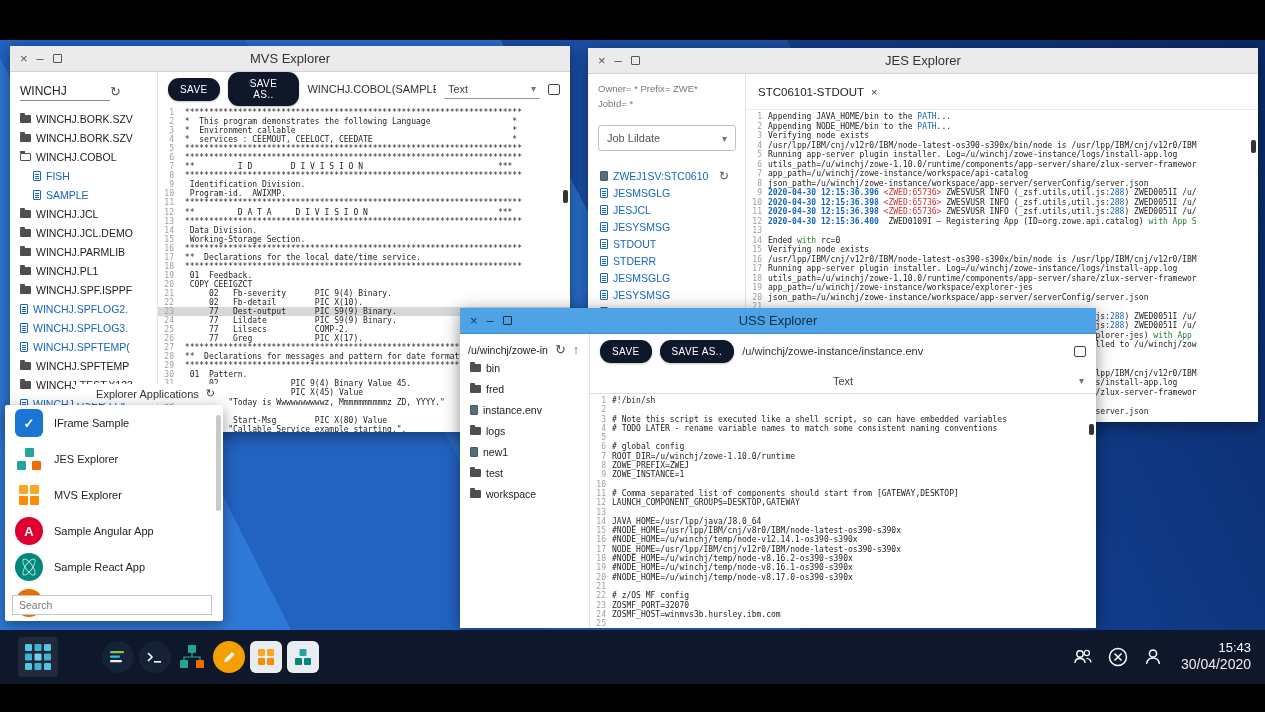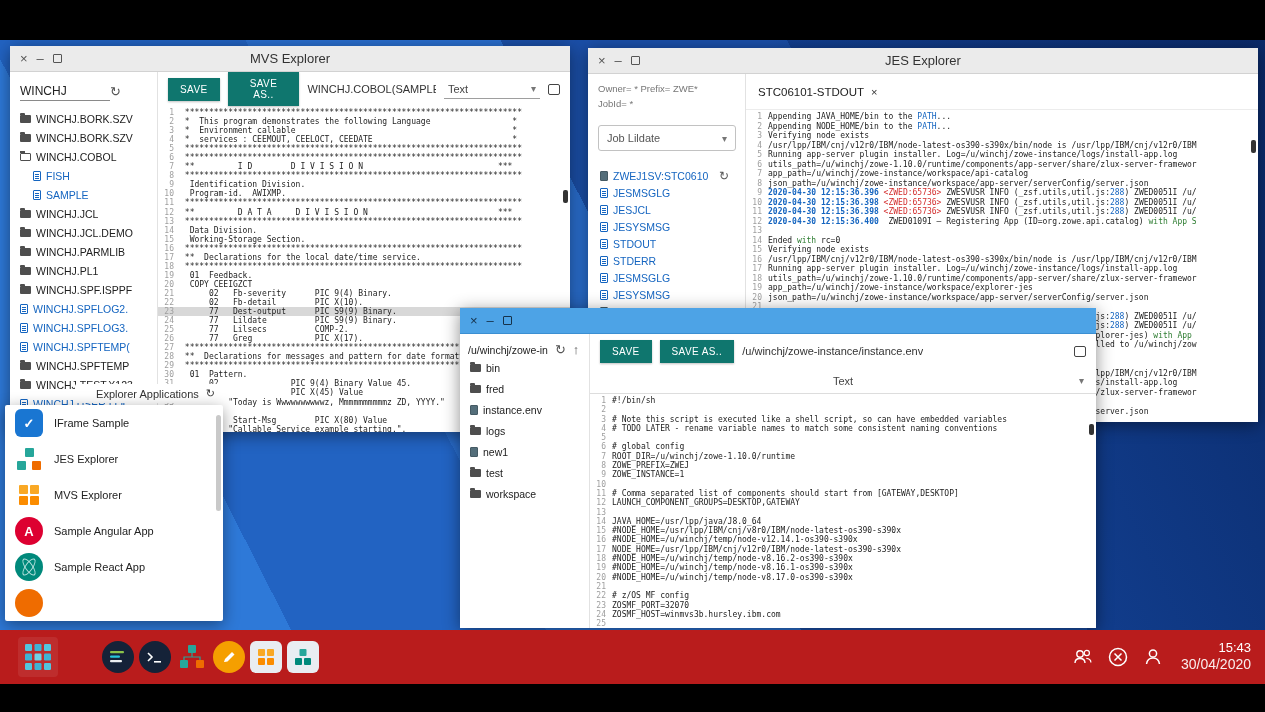--- a/index.html
+++ b/index.html
@@ -37,21 +37,21 @@
 .ico.folder{width:11px;height:8px;background:#4e4e4e;border-radius:1px;margin-top:1px}
 .ico.folder::before{content:"";position:absolute;top:-2px;left:0;width:5px;height:2px;background:#4e4e4e;border-radius:1px 1px 0 0}
 .ico.folder-open{width:11px;height:8px;border:1px solid #4e4e4e;background:#fff;border-radius:1px;margin-top:1px}
 .ico.folder-open::before{content:"";position:absolute;top:-3px;left:-1px;width:5px;height:2px;background:#4e4e4e}
 .ico.doc-blue{width:8px;height:10px;border:1px solid #1565c0;border-radius:1px;background:#fff}
 .ico.doc-blue::after{content:"";position:absolute;left:1px;top:2px;width:4px;height:1px;background:#1565c0;box-shadow:0 2px 0 #1565c0,0 4px 0 #1565c0}
 .ico.doc-dark{width:8px;height:10px;border:1px solid #455a64;background:#546e7a;border-radius:1px}
 
 .main-col{flex:1;display:flex;flex-direction:column;min-width:0;position:relative}
 .ed-toolbar{height:34px;display:flex;align-items:center;gap:8px;padding:0 10px;flex:0 0 auto}
-.btn-blue{background:#0f766e;color:#fff;border:none;border-radius:0;font-size:10px;padding:6px 12px;font-family:inherit;letter-spacing:.4px;box-shadow:0 1px 2px rgba(0,0,0,.25);cursor:pointer}
+.btn-blue{background:#0f172a;color:#fff;border:none;border-radius:11px;font-size:10px;padding:6px 12px;font-family:inherit;letter-spacing:.4px;box-shadow:0 1px 2px rgba(0,0,0,.25);cursor:pointer}
 .fname{font-size:11px;color:#333;white-space:nowrap;overflow:hidden}
 .mode-dd{margin-left:auto;display:flex;align-items:center;justify-content:space-between;border-bottom:1px solid #9e9e9e;padding:3px 4px;font-size:11px;color:#444;min-width:96px;cursor:pointer}
 .caret{color:#777;font-size:10px}
 .popout{width:12px;height:11px;border:1.5px solid #444;border-radius:2px;flex:0 0 auto;cursor:pointer}
 
 .editor{flex:1;overflow:hidden;font-family:"DejaVu Sans Mono",monospace;font-size:8px;color:#222;padding-top:2px}
 .crow{display:flex;line-height:9.05px;height:9.05px;white-space:pre}
 .crow.sel{background:#d8d8d8}
 .ln{width:22px;text-align:right;color:#9e9e9e;flex:0 0 auto;padding-right:6px}
 .ct{white-space:pre;overflow:hidden}
@@ -95,21 +95,21 @@
 .app-icon.mvs-app::before{content:"";position:absolute;top:4px;left:4px;width:9px;height:9px;background:#f9a825;border-radius:1px;box-shadow:11px 0 0 #f9a825,0 11px 0 #fb8c00,11px 11px 0 #fb8c00}
 .app-icon.angular-app{background:#dd0031;border-radius:50%}
 .app-icon.react-app{background:#00897b;border-radius:50%}
 .app-icon.react-app::before,.app-icon.react-app::after{content:"";position:absolute;left:4px;right:4px;top:10px;bottom:10px;border:1px solid #b2dfdb;border-radius:50%}
 .app-icon.react-app::before{transform:rotate(55deg)}
 .app-icon.react-app::after{transform:rotate(-55deg)}
 .app-icon.orange-app{background:#ef6c00;border-radius:50%}
 .appmenu-scroll{position:absolute;right:2px;top:10px;width:5px;height:96px;background:#c9c9c9;border-radius:3px}
 .appmenu-search{position:absolute;left:7px;bottom:6px;width:200px;height:20px;border:1px solid #c5c5c5;font-size:10.5px;padding:0 6px;outline:none;font-family:inherit;background:#fff}
 
-.taskbar{position:absolute;left:0;top:630px;width:1265px;height:54px;background:#b91c1c;display:flex;align-items:center;z-index:50}
+.taskbar{position:absolute;left:0;top:630px;width:1265px;height:54px;background:#0f172a;display:flex;align-items:center;z-index:50}
 .launcher{margin-left:18px;width:40px;height:40px;border-radius:4px;display:flex;align-items:center;justify-content:center;background:rgba(255,255,255,.08);cursor:pointer}
 .tb-apps{display:flex;align-items:center;gap:5px;margin-left:44px}
 .tb-icon{width:32px;height:32px;display:flex;align-items:center;justify-content:center;cursor:pointer}
 .tb-circle{background:#152238;border-radius:50%}
 .tb-orange{background:#f59f00;border-radius:50%}
 .tb-tile{background:#e9edf2;border-radius:6px}
 .tb-right{margin-left:auto;display:flex;align-items:center;gap:13px;margin-right:14px}
 .tb-ricon{cursor:pointer;display:flex}
 .clock{display:flex;flex-direction:column;align-items:flex-end;color:#fff;line-height:1.25;margin-left:4px}
 .clock-time{font-size:13px}
@@ -353,20 +353,21 @@
         <span class="vthumb jes-thumb"></span>
       </div>
     </div>
   </section>
 
   <section class="win win-uss">
     <header class="titlebar">
       <span class="wc">×</span>
       <span class="wc">–</span>
       <span class="wc max"></span>
+      <span class="wtitle">USS Explorer</span>
     </header>
     <div class="win-body">
       <aside class="sidepanel uss-side">
         <div class="uss-path-row">
           <span class="uss-path">/u/winchj/zowe-in</span>
           <span class="refresh">↻</span>
           <span class="refresh">↑</span>
         </div>
         <div class="tree uss-tree" id="uss-tree">
               <div class="tree-item">
@@ -467,20 +468,21 @@
             </div>
             <div class="app-item">
               <span class="app-icon react-app"></span>
               <span class="app-label">Sample React App</span>
             </div>
             <div class="app-item">
               <span class="app-icon orange-app"></span>
             </div>
           </div>
       <span class="appmenu-scroll"></span>
+      <input class="appmenu-search" placeholder="Search" style="">
     </div>
   </div>
 
 </div>
 
 <div class="taskbar">
   <span class="launcher">
     <svg width="26" height="26" viewBox="0 0 26 26">
       <g>
             <rect x="0" y="0" width="7" height="7" rx="1.2" fill="#53c6df"></rect>

